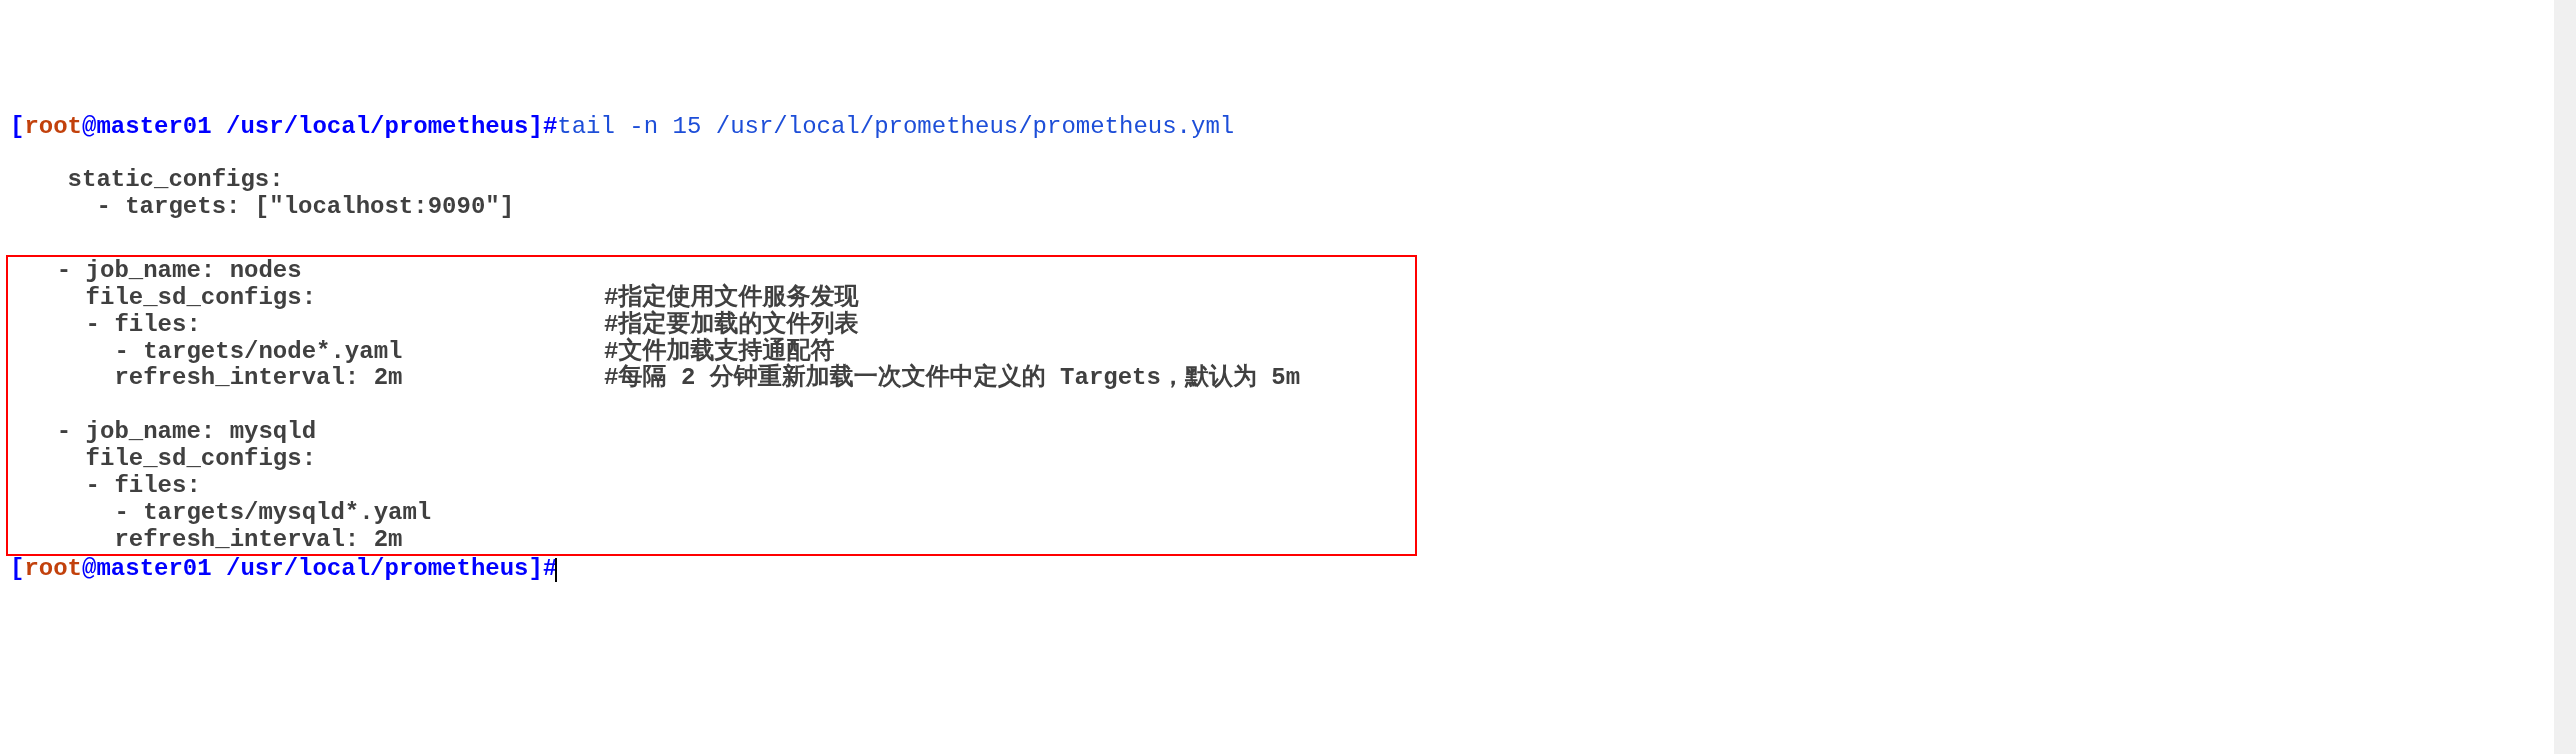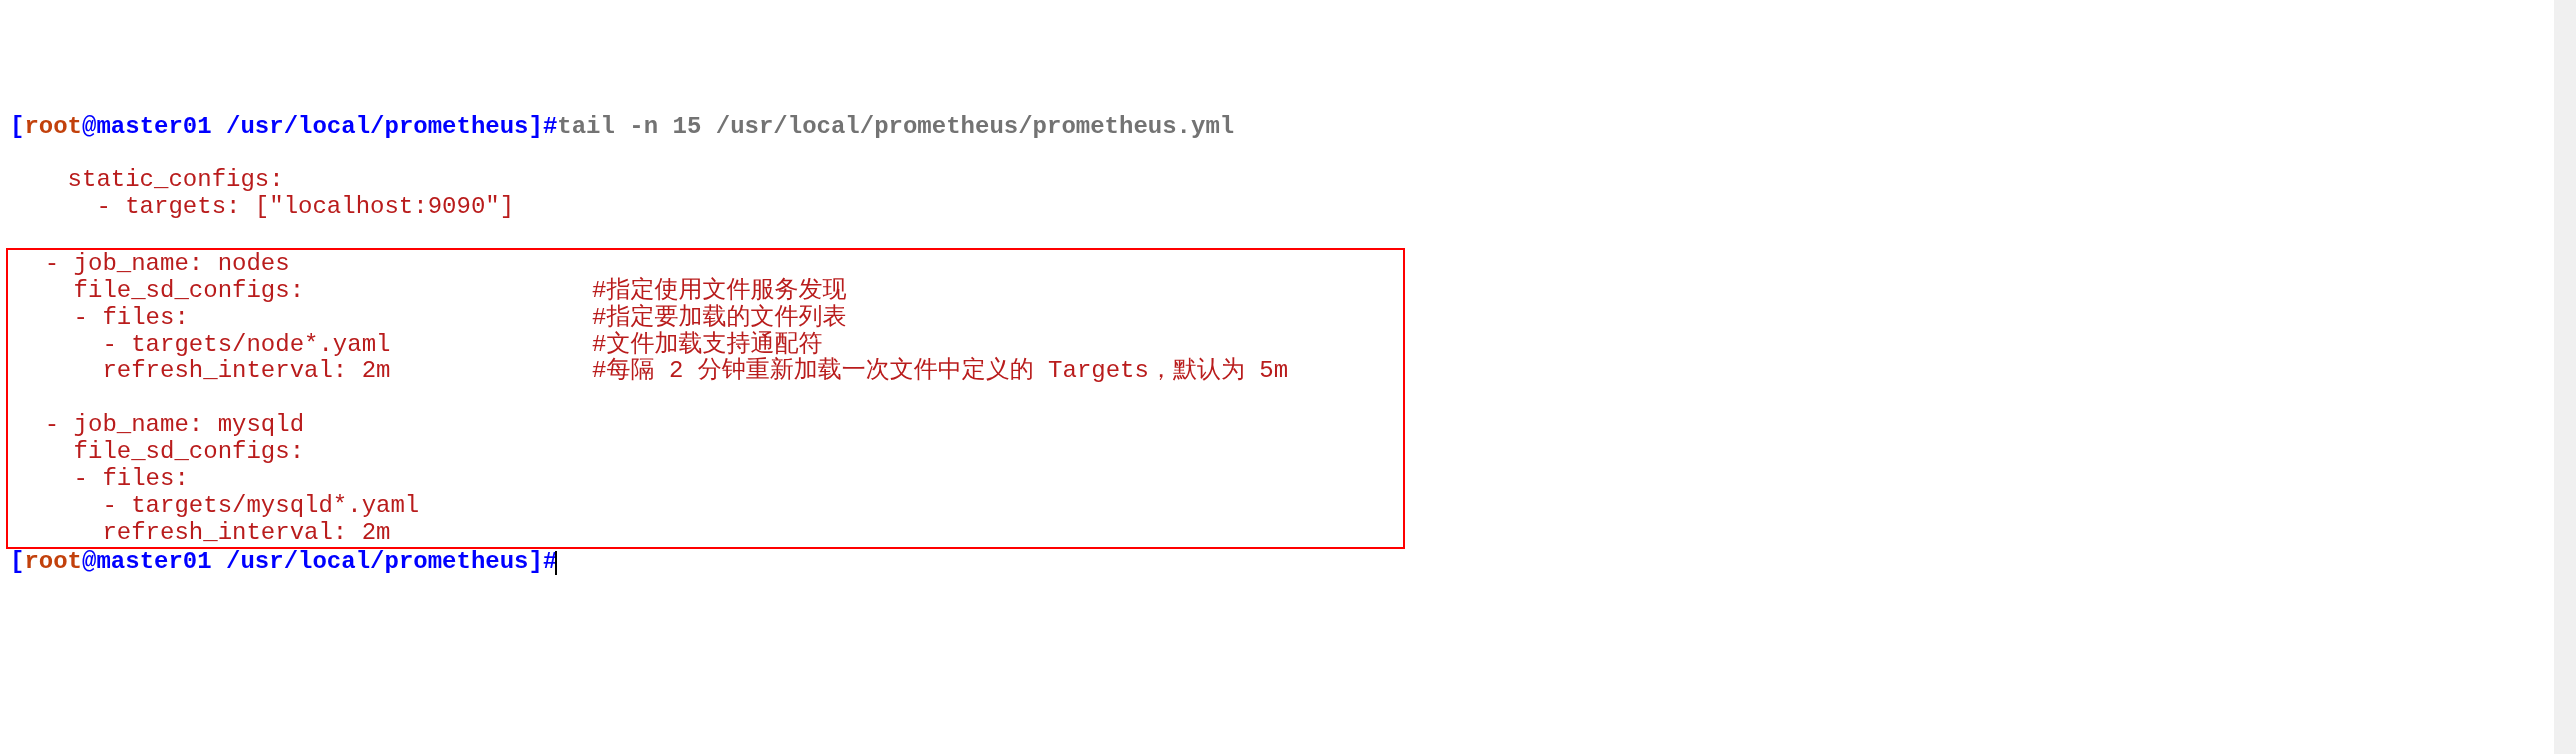--- a/index.html
+++ b/index.html
@@ -22,32 +22,33 @@
     }
     .prompt-user {
       color: #c2410c;
       font-weight: bold;
     }
     .prompt-at {
       color: #0000ff;
       font-weight: bold;
     }
     .command {
-      color: #737373;
-      font-weight: bold;
+      color: #1d4ed8;
+      font-weight: normal;
     }
     .output {
-      color: #b91c1c;
-      font-weight: normal;
+      color: #404040;
+      font-weight: bold;
     }
     .red-box {
       border: 2px solid #ff0000;
       display: inline-block;
-      padding: 1px 4px 0px 8px;
+      padding: 1px 4px 0px 20px;
       margin-left: -4px;
+      margin-top: 7px;
     }
     .cursor {
       display: inline-block;
       width: 2px;
       height: 24px;
       background: #000000;
       vertical-align: text-bottom;
       margin-left: -2px;
     }
     .scrollbar-v {

